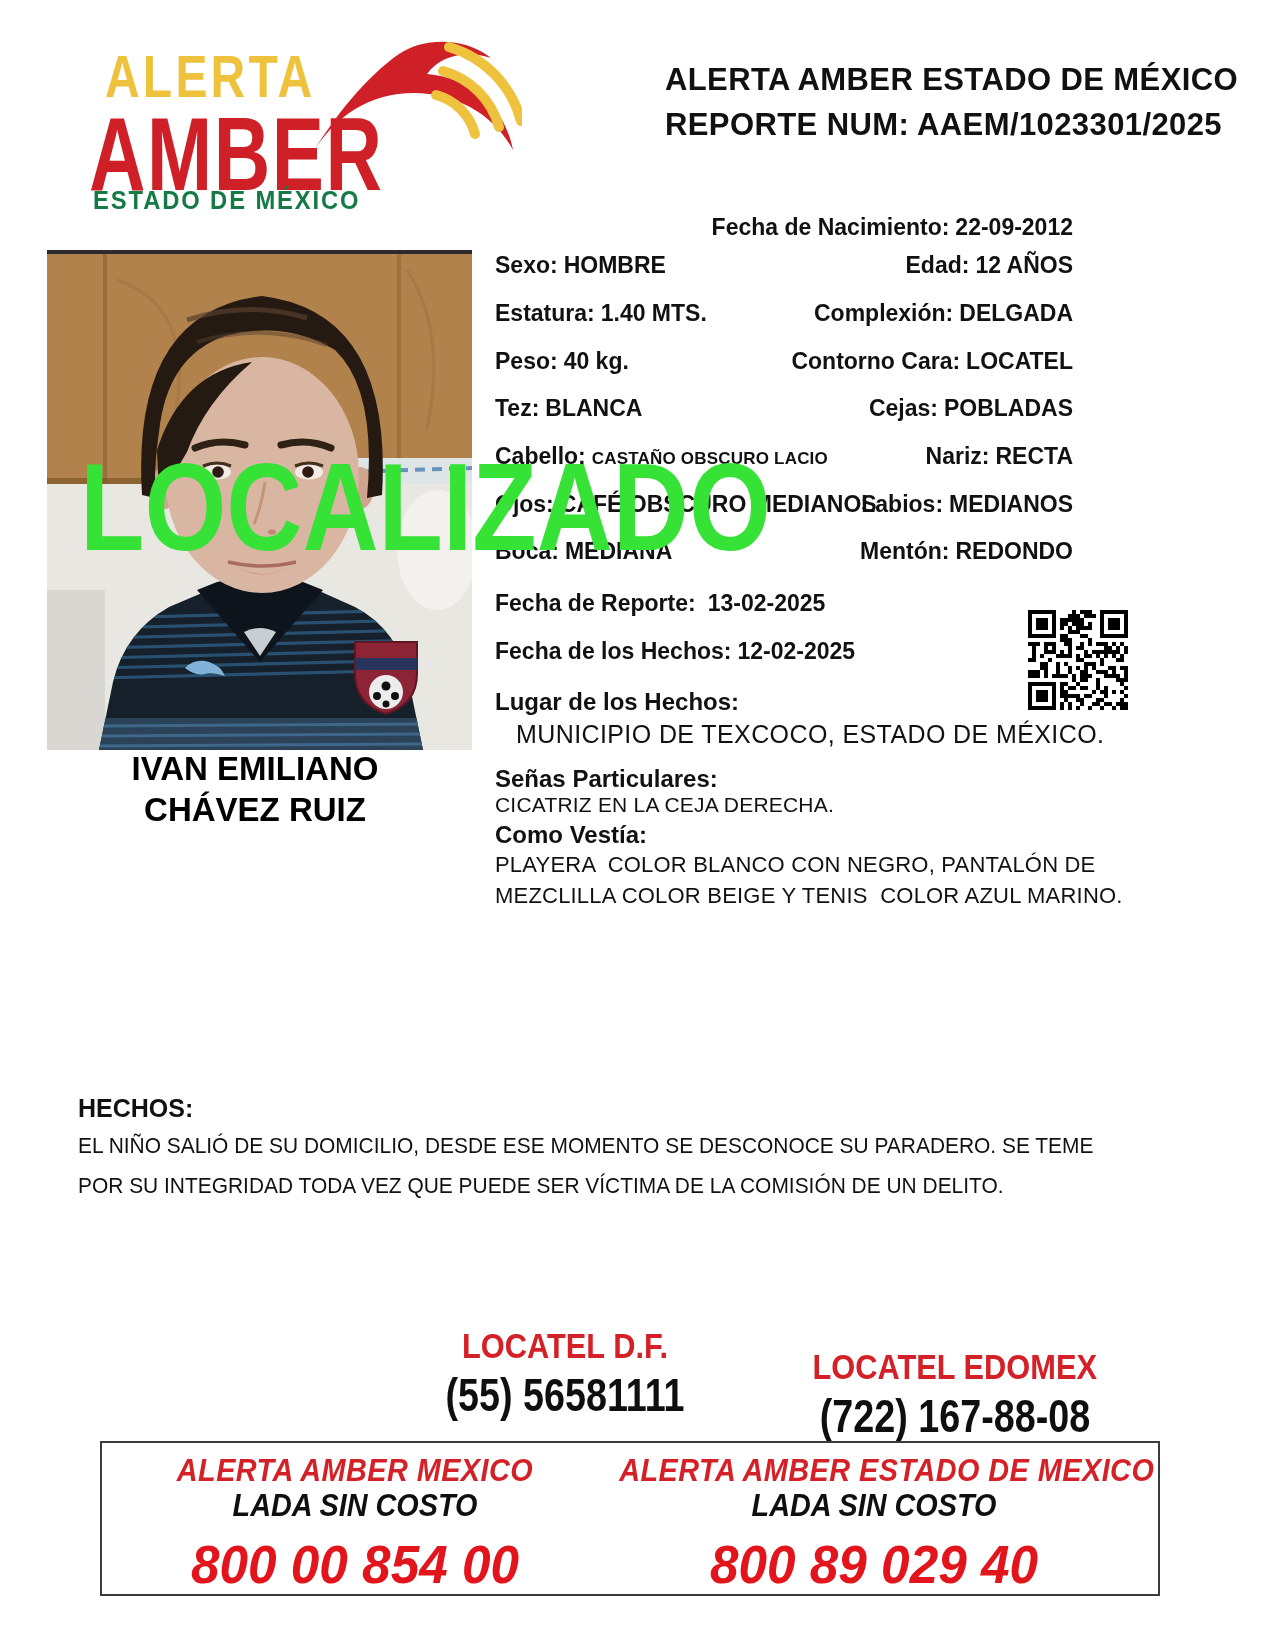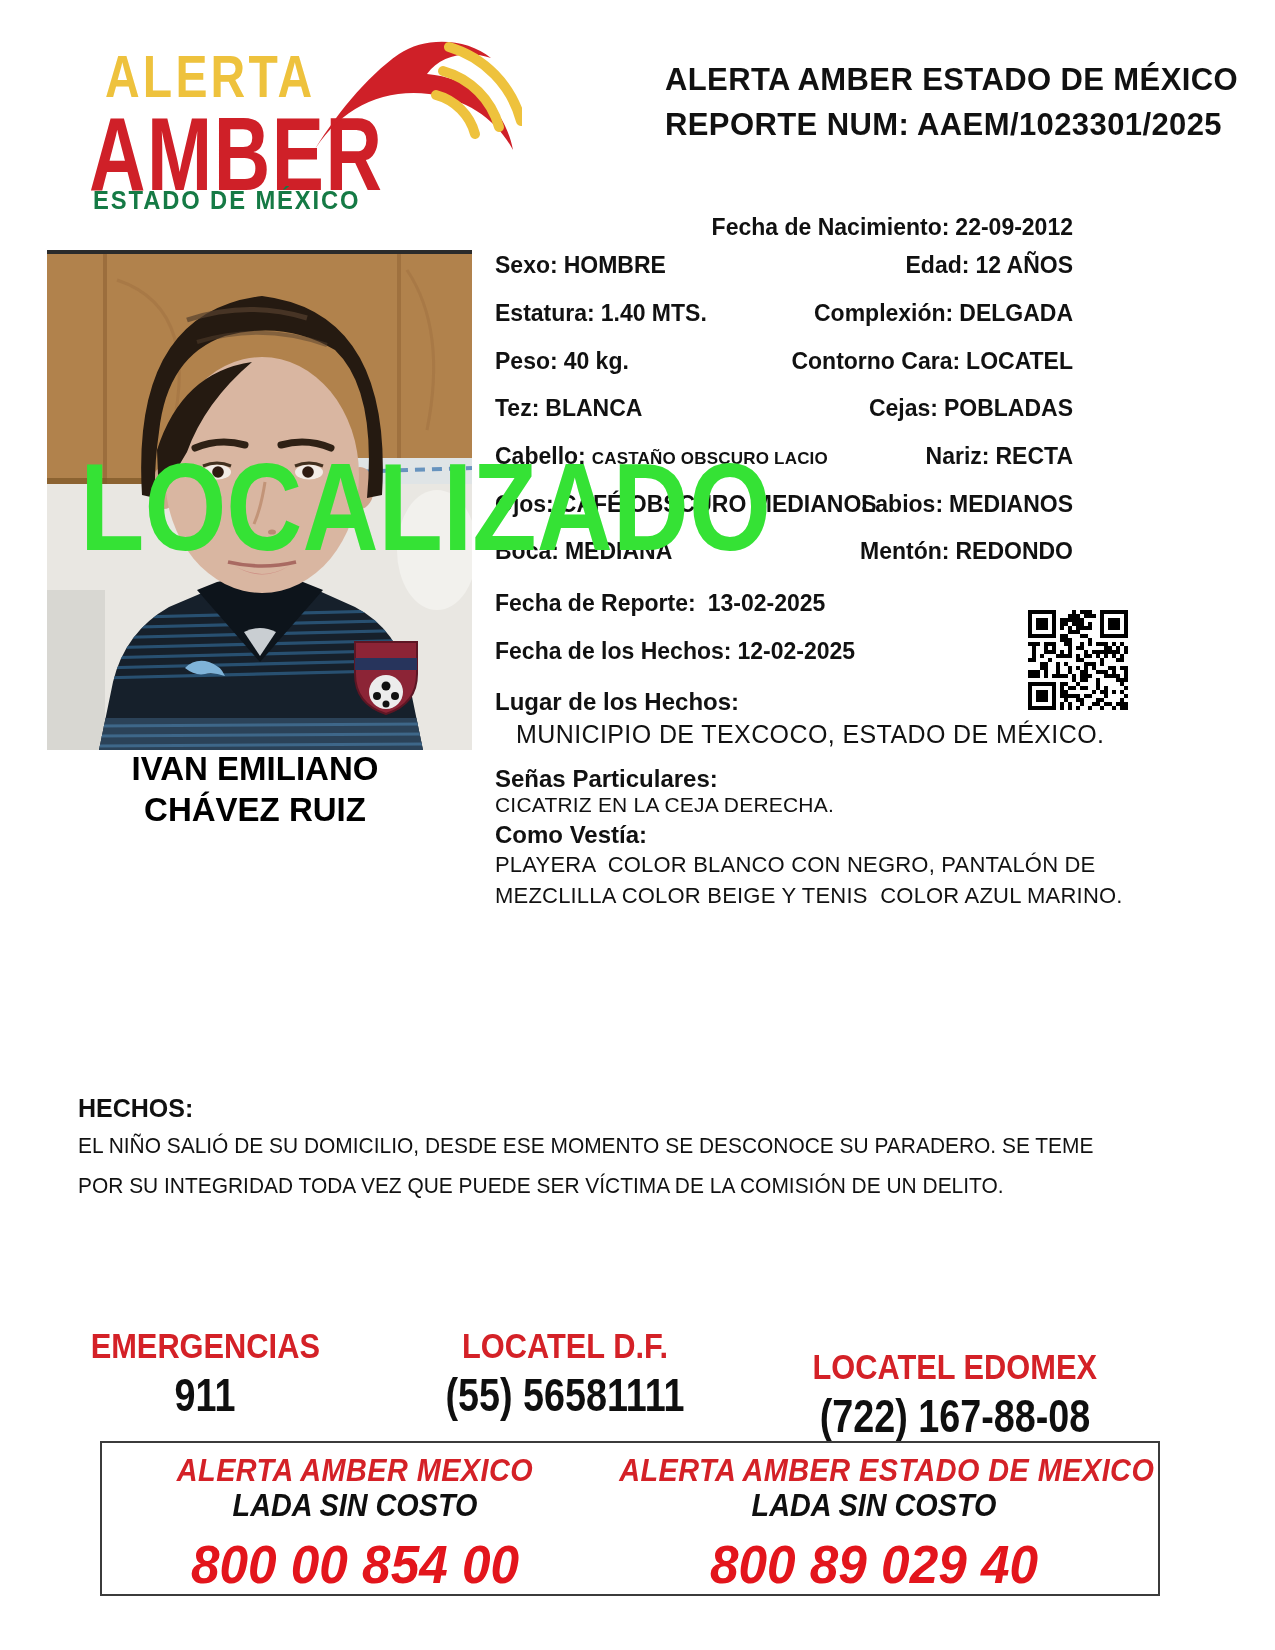--- a/index.html
+++ b/index.html
@@ -456,24 +456,20 @@
     <g fill="#000">
       <rect x="2" y="2" width="3" height="3"></rect>
       <rect x="20" y="2" width="3" height="3"></rect>
       <rect x="2" y="20" width="3" height="3"></rect>
     </g>
   </svg>
 
   <div class="abs" id="hechos-label">HECHOS:</div>
   <div class="abs" id="hechos-text">EL NIÑO SALIÓ DE SU DOMICILIO, DESDE ESE MOMENTO SE DESCONOCE SU PARADERO. SE TEME POR SU INTEGRIDAD TODA VEZ QUE PUEDE SER VÍCTIMA DE LA COMISIÓN DE UN DELITO.</div>
 
-  <div class="abs contact" id="contact-1">
-    <div class="c-label">EMERGENCIAS</div>
-    <div class="c-num">911</div>
-  </div>
   <div class="abs contact" id="contact-2">
     <div class="c-label">LOCATEL D.F.</div>
     <div class="c-num">(55) 56581111</div>
   </div>
   <div class="abs contact" id="contact-3">
     <div class="c-label">LOCATEL EDOMEX</div>
     <div class="c-num">(722) 167-88-08</div>
   </div>
 
   <div class="abs" id="footer-box">

